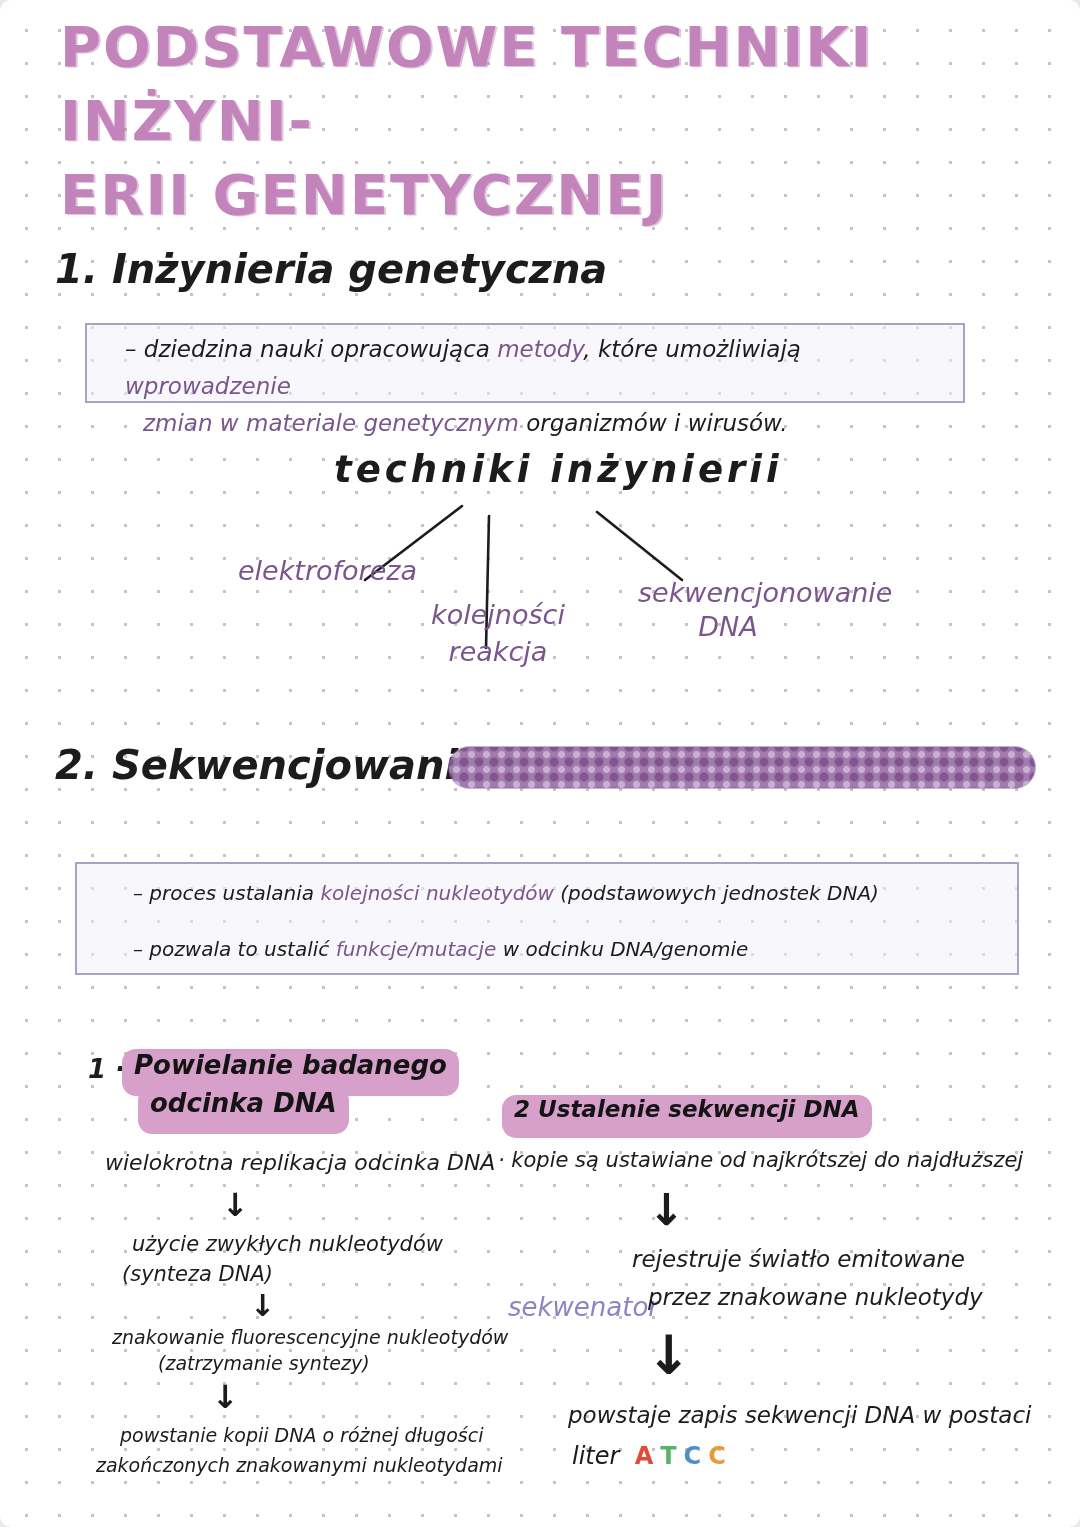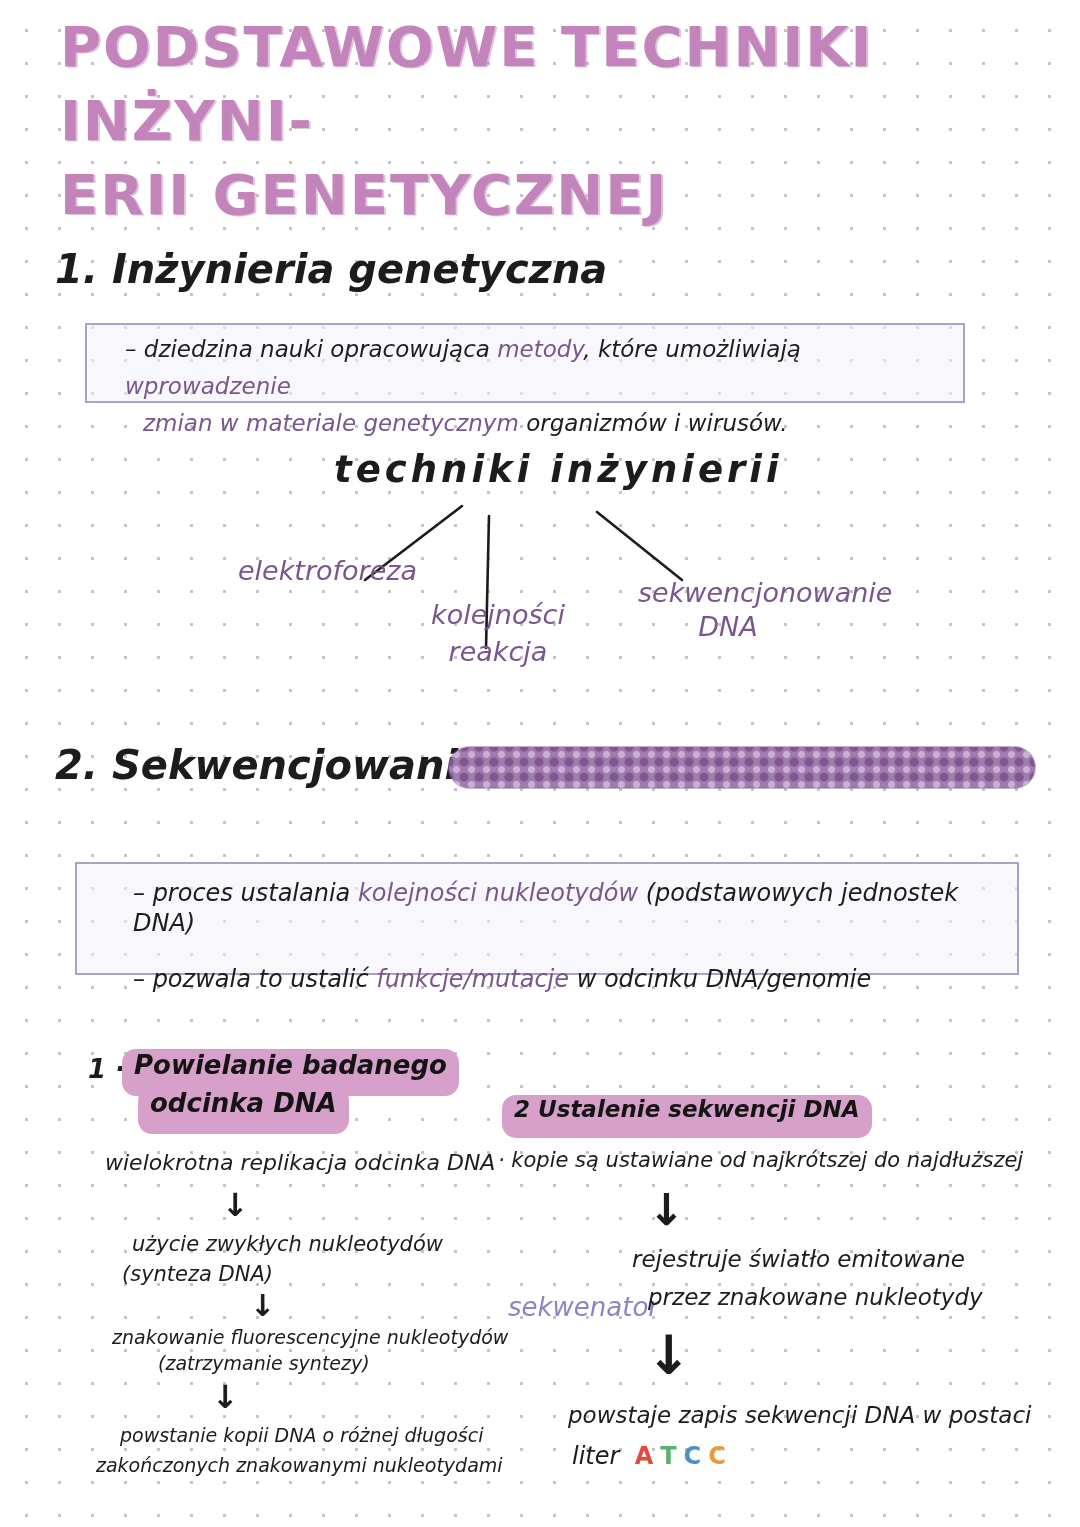--- a/index.html
+++ b/index.html
@@ -4,40 +4,41 @@
 <style>
   * { margin:0; padding:0; box-sizing:border-box; }
   body { background:#e8e8e8; font-family:"DejaVu Sans", sans-serif; }
   .page {
     position:relative; width:1080px; height:1527px; margin:0 auto;
     background-color:#ffffff;
     background-image: radial-gradient(circle, #c6c3c8 1.6px, rgba(0,0,0,0) 1.8px);
     background-size: 33px 33px;
     background-position: 10px 14px;
     overflow:hidden;
+    border-radius:11px;
   }
   
   .note-title {
     position:absolute; left:60px; top:10px; width:980px;
     font-weight:800; font-size:56px; line-height:1.32; letter-spacing:2px;
     color:#c383bb; text-shadow: 2px 1px 0 rgba(164,86,152,0.35);
     font-family:"DejaVu Sans", sans-serif;
   }
   
   .hw { font-style:italic; color:#1c1c1c; font-family:"DejaVu Sans", sans-serif; }
   .kw { color:#7a568c; }
   .seq { color:#8c84c4; }
   .h1 { position:absolute; left:55px; top:246px; font-size:40px; font-weight:600; }
   .h2 { position:absolute; left:55px; top:742px; font-size:40px; font-weight:600; }
   .defbox {
     position:absolute; border:2px solid #a9a2c4; background:rgba(243,240,249,0.55);
     font-size:23px; line-height:37px;
   }
   .box1 { left:85px; top:323px; width:880px; height:80px; padding:6px 18px 5px 38px; }
-  .box2 { left:75px; top:862px; width:944px; height:113px; padding:14px 16px 0 56px; font-size:24px; line-height:30px; }
+  .box2 { left:75px; top:862px; width:944px; height:113px; padding:14px 16px 0 56px; font-size:20px; line-height:30px; }
   .box2 .bline { margin-bottom:26px; }
   .box1 .l2 { padding-left:18px; }
   
   .map-root { position:absolute; left:334px; top:448px; font-size:37px; font-weight:600; letter-spacing:4px; }
   .leaf { position:absolute; font-size:27px; color:#7a568c; font-style:italic; }
   .leaf1 { left:238px; top:555px; }
   .leaf2 { left:408px; top:596px; width:180px; text-align:center; line-height:37px; }
   .leaf3 { left:638px; top:576px; width:180px; text-align:center; line-height:34px; }
   svg.overlay { position:absolute; left:0; top:0; pointer-events:none; }
   

